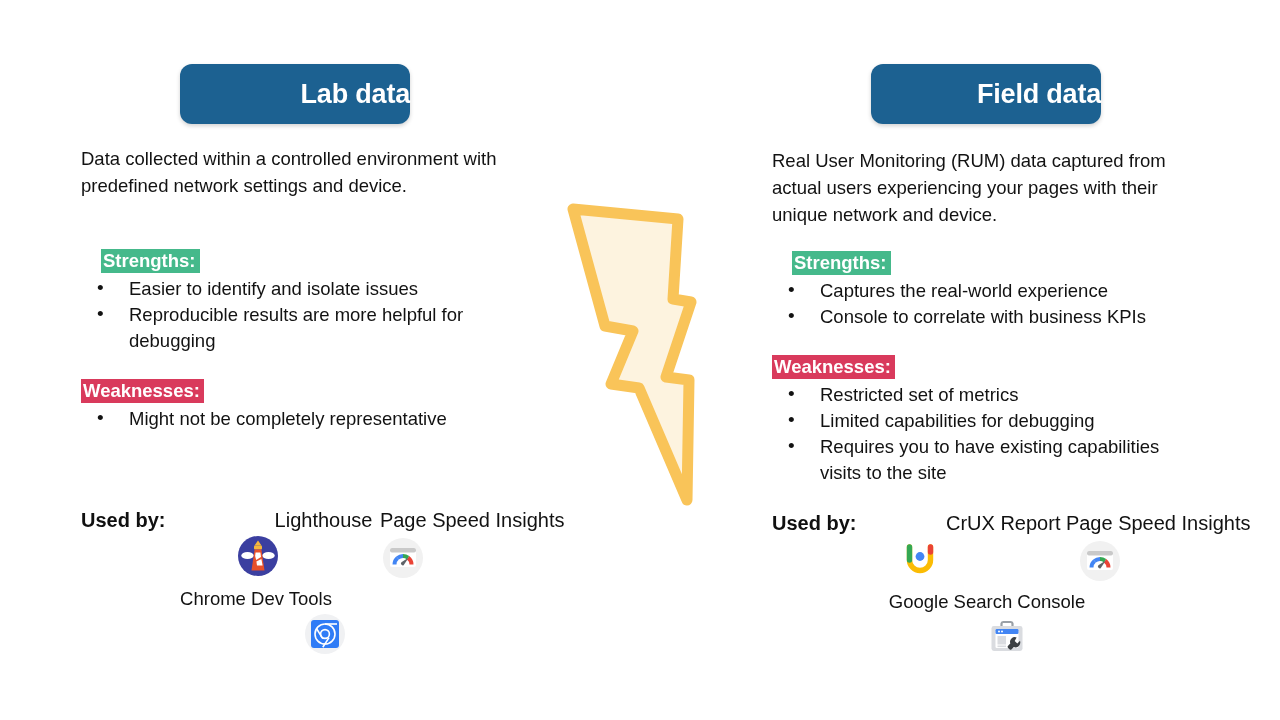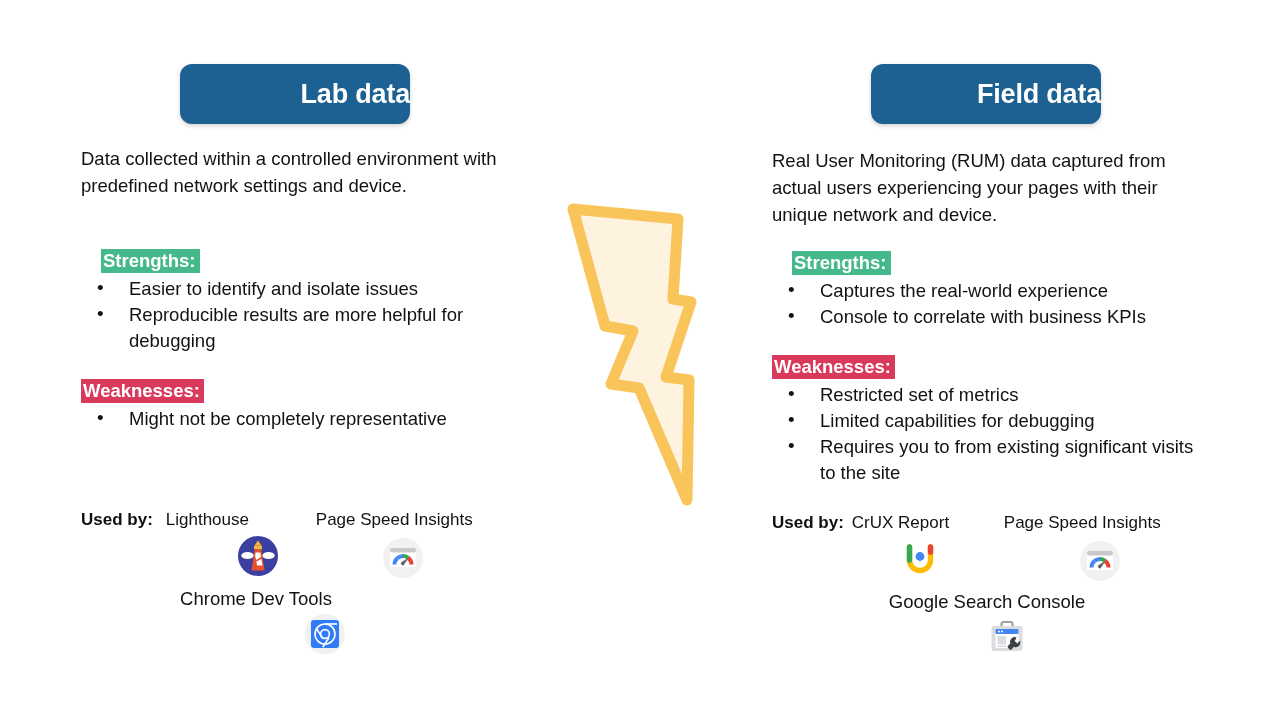--- a/index.html
+++ b/index.html
@@ -120,34 +120,35 @@
     position: absolute;
     left: 1px;
     width: 430px;
   }
   .column.left  .usedby { top: 508px; }
   .column.right .usedby { top: 511px; }
 
   .usedby-row {
     display: flex;
     align-items: baseline;
-    font-size: 17px;
+    font-size: 20px;
     line-height: 24px;
+    gap: 44px;
   }
   .usedby-label {
     font-weight: bold;
     color: #101010;
     white-space: nowrap;
   }
   .usedby-names {
     display: flex;
     flex: 1;
   }
   .tool-name {
-    text-align: left;
+    text-align: right;
     color: #121212;
     white-space: nowrap;
   }
   .column.left  .usedby-label { margin-right: 13px; }
   .column.right .usedby-label { margin-right: 8px; }
   .column.left  .tool-a { width: 150px; }
   .column.left  .tool-b { width: 192px; }
   .column.right .tool-a { width: 152px; }
   .column.right .tool-b { width: 190px; }
 
@@ -301,21 +302,21 @@
         <li>Captures the real-world experience</li>
         <li>Console to correlate with business KPIs</li>
       </ul>
     </div>
 
     <div class="section sec-weaknesses">
       <div><span class="sec-head weaknesses">Weaknesses:</span></div>
       <ul class="points">
         <li>Restricted set of metrics</li>
         <li>Limited capabilities for debugging</li>
-        <li>Requires you to from existing significant visits to the site</li>
+        <li>Requires you to have existing capabilities visits to the site</li>
       </ul>
     </div>
 
     <div class="usedby">
       <div class="usedby-row">
         <span class="usedby-label">Used by:</span>
         <span class="usedby-names">
           <span class="tool-name tool-a">CrUX Report</span>
           <span class="tool-name tool-b">Page Speed Insights</span>
         </span>

